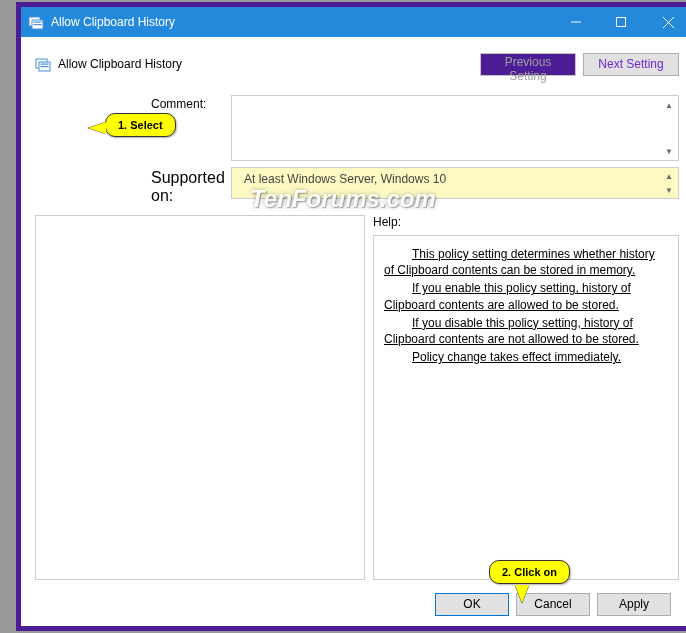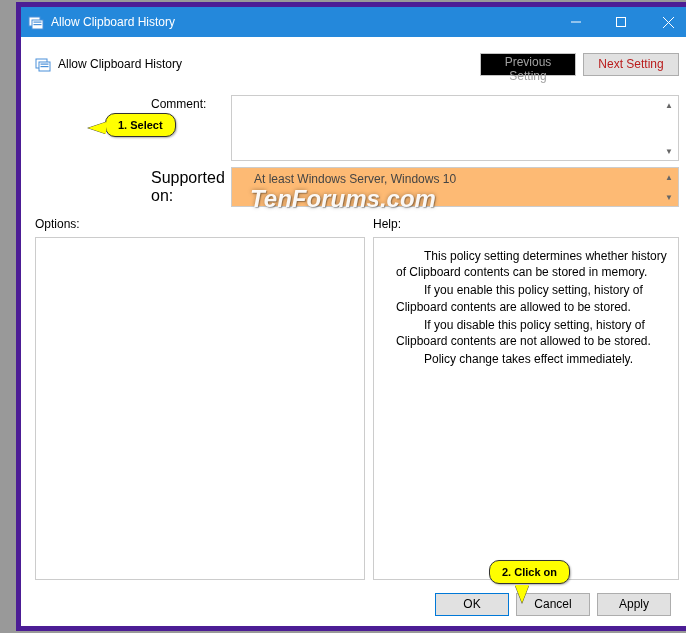--- a/index.html
+++ b/index.html
@@ -60,24 +60,24 @@
   }
   .topbar-title { font-size: 12px; color: #000; }
   .topbar-spacer { flex: 1; }
   .navbtn {
     height: 23px;
     width: 96px;
     margin-left: 7px;
     font-size: 12px;
     border: 1px solid #adadad;
     background: #e1e1e1;
-    color: #b91c1c;
+    color: #6d28d9;
     cursor: pointer;
   }
-  .navbtn:disabled { color: #a1a1a1; background: #000000; border-color:#c5c5c5; cursor:default;}
+  .navbtn:disabled { color: #a1a1a1; background: #4c1d95; border-color:#c5c5c5; cursor:default;}
   .midgrid {
     margin-top: 14px;
     display: grid;
     grid-template-columns: 116px 80px 1fr;
     grid-template-rows: auto auto auto;
     column-gap: 0;
   }
   .radios {
     grid-column: 1; grid-row: 1 / span 3;
     display: flex; flex-direction: column;
@@ -91,25 +91,25 @@
   .comment-box {
     grid-column:3; grid-row:1;
     height:66px;
     border:1px solid #ccc;
     background:#fff;
     position: relative;
   }
   .lbl-supported { grid-column:2; grid-row:2; font-size:16px; padding-top:8px;}
   .supported-box {
     grid-column:3; grid-row:2;
-    height:40px;
+    height:32px;
     margin-top:6px;
     border:1px solid #ccc;
-    background:#fdba74;
-    padding:4px 18px 4px 22px;
+    background:#fef9c3;
+    padding:4px 18px 4px 12px;
     font-size:12px;
     color:#444;
     position: relative;
   }
   .scroll-arrows { position:absolute; right:1px; top:1px; bottom:1px; width:16px; display:flex; flex-direction:column; justify-content:space-between; }
   .scroll-arrow { width:16px; height:16px; display:flex; align-items:center; justify-content:center; color:#666; font-size:8px; }
   .sections {
     margin-top: 10px;
     display: grid;
     grid-template-columns: 330px 1fr;
@@ -118,21 +118,21 @@
     min-height:0;
   }
   .sec-label { font-size:12px; margin-bottom:4px; height:16px;}
   .options-box, .help-box {
     border:1px solid #ccc;
     background:#fff;
   }
   .sections-col { display:flex; flex-direction:column; min-height:0;}
   .options-box { flex:1; }
   .help-box { flex:1; padding:10px 10px 6px 10px; font-size:12px; line-height:1.35; overflow:hidden;}
-  .help-box p { margin:0 0 2px 12px; text-indent: 28px; }
+  .help-box p { margin:0 0 2px 0; text-indent: 28px; text-decoration: underline; }
   .buttons {
     height:46px;
     display:flex;
     align-items:center;
     justify-content:flex-end;
     gap:7px;
     padding-right: 8px;
     padding-bottom: 8px;
     padding-top: 10px;
   }
@@ -253,21 +253,20 @@
         <span>At least Windows Server, Windows 10</span>
         <div class="scroll-arrows">
           <span class="scroll-arrow">▲</span>
           <span class="scroll-arrow">▼</span>
         </div>
       </div>
     </div>
 
     <div class="sections">
       <div class="sections-col">
-        <div class="sec-label">Options:</div>
         <div class="options-box"></div>
       </div>
       <div class="sections-col">
         <div class="sec-label">Help:</div>
         <div class="help-box">
           <p>This policy setting determines whether history of Clipboard contents can be stored in memory.</p>
           <p>If you enable this policy setting, history of Clipboard contents are allowed to be stored.</p>
           <p>If you disable this policy setting, history of Clipboard contents are not allowed to be stored.</p>
           <p>Policy change takes effect immediately.</p>
         </div>

